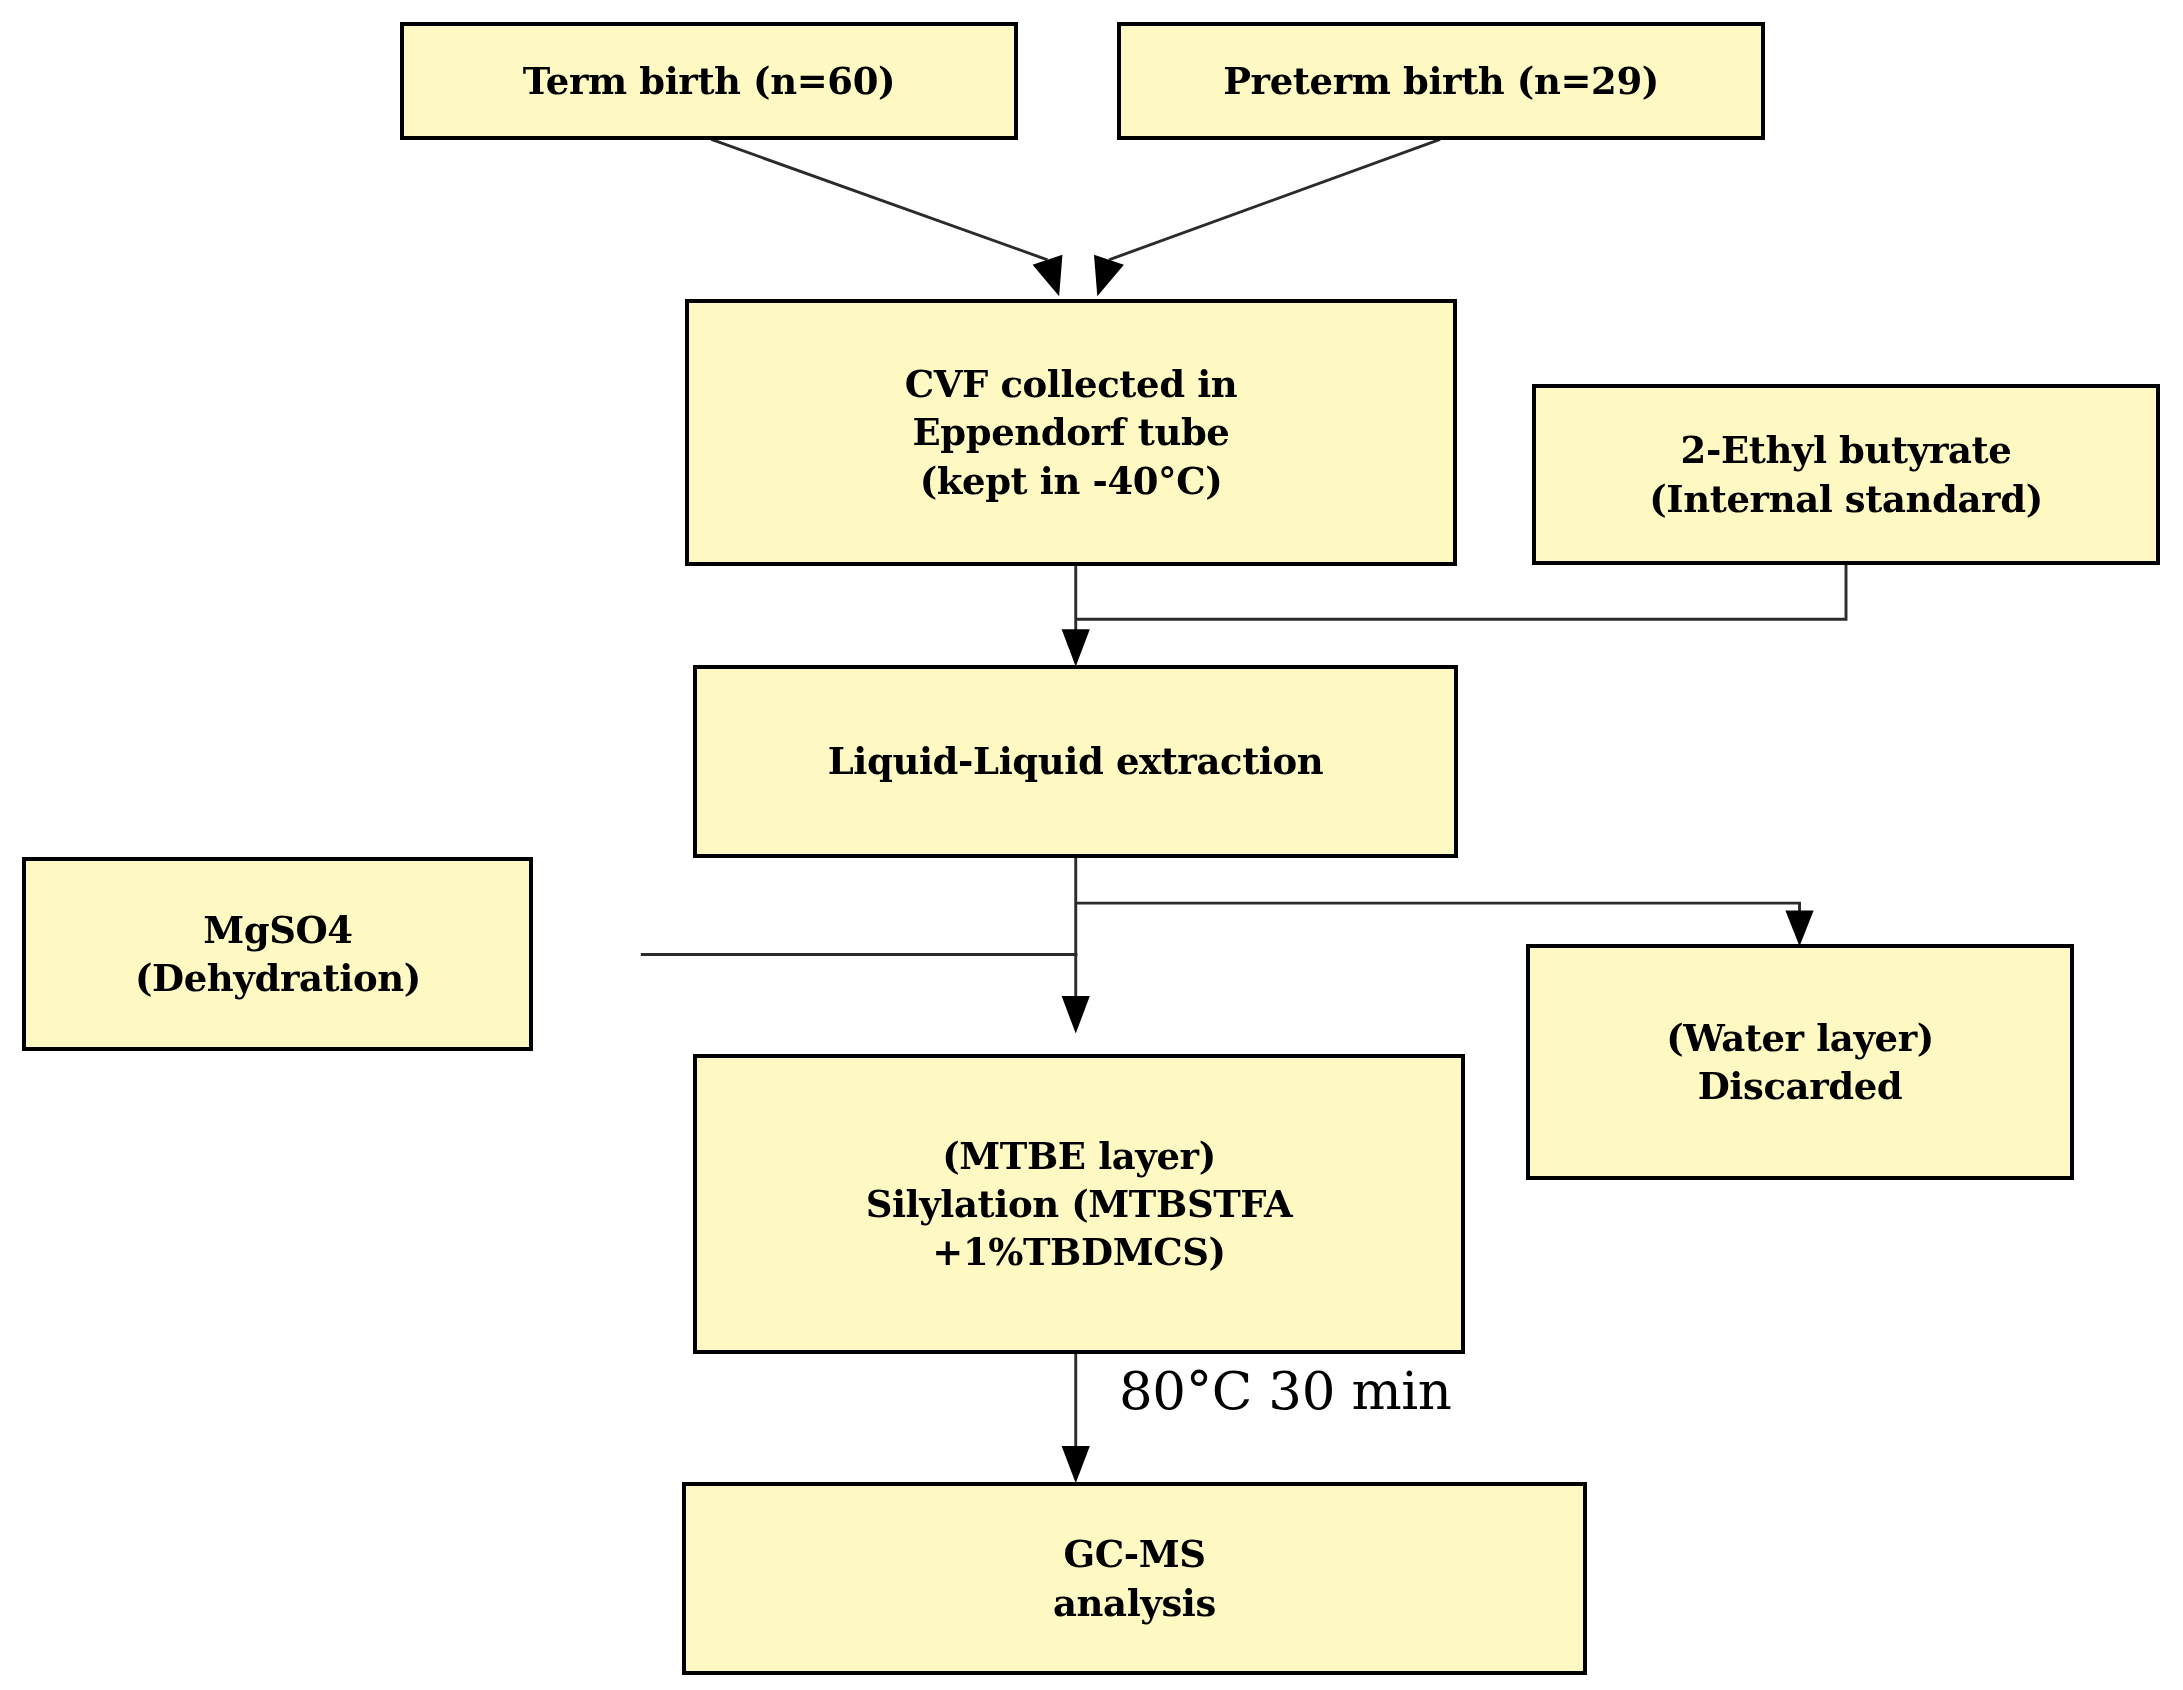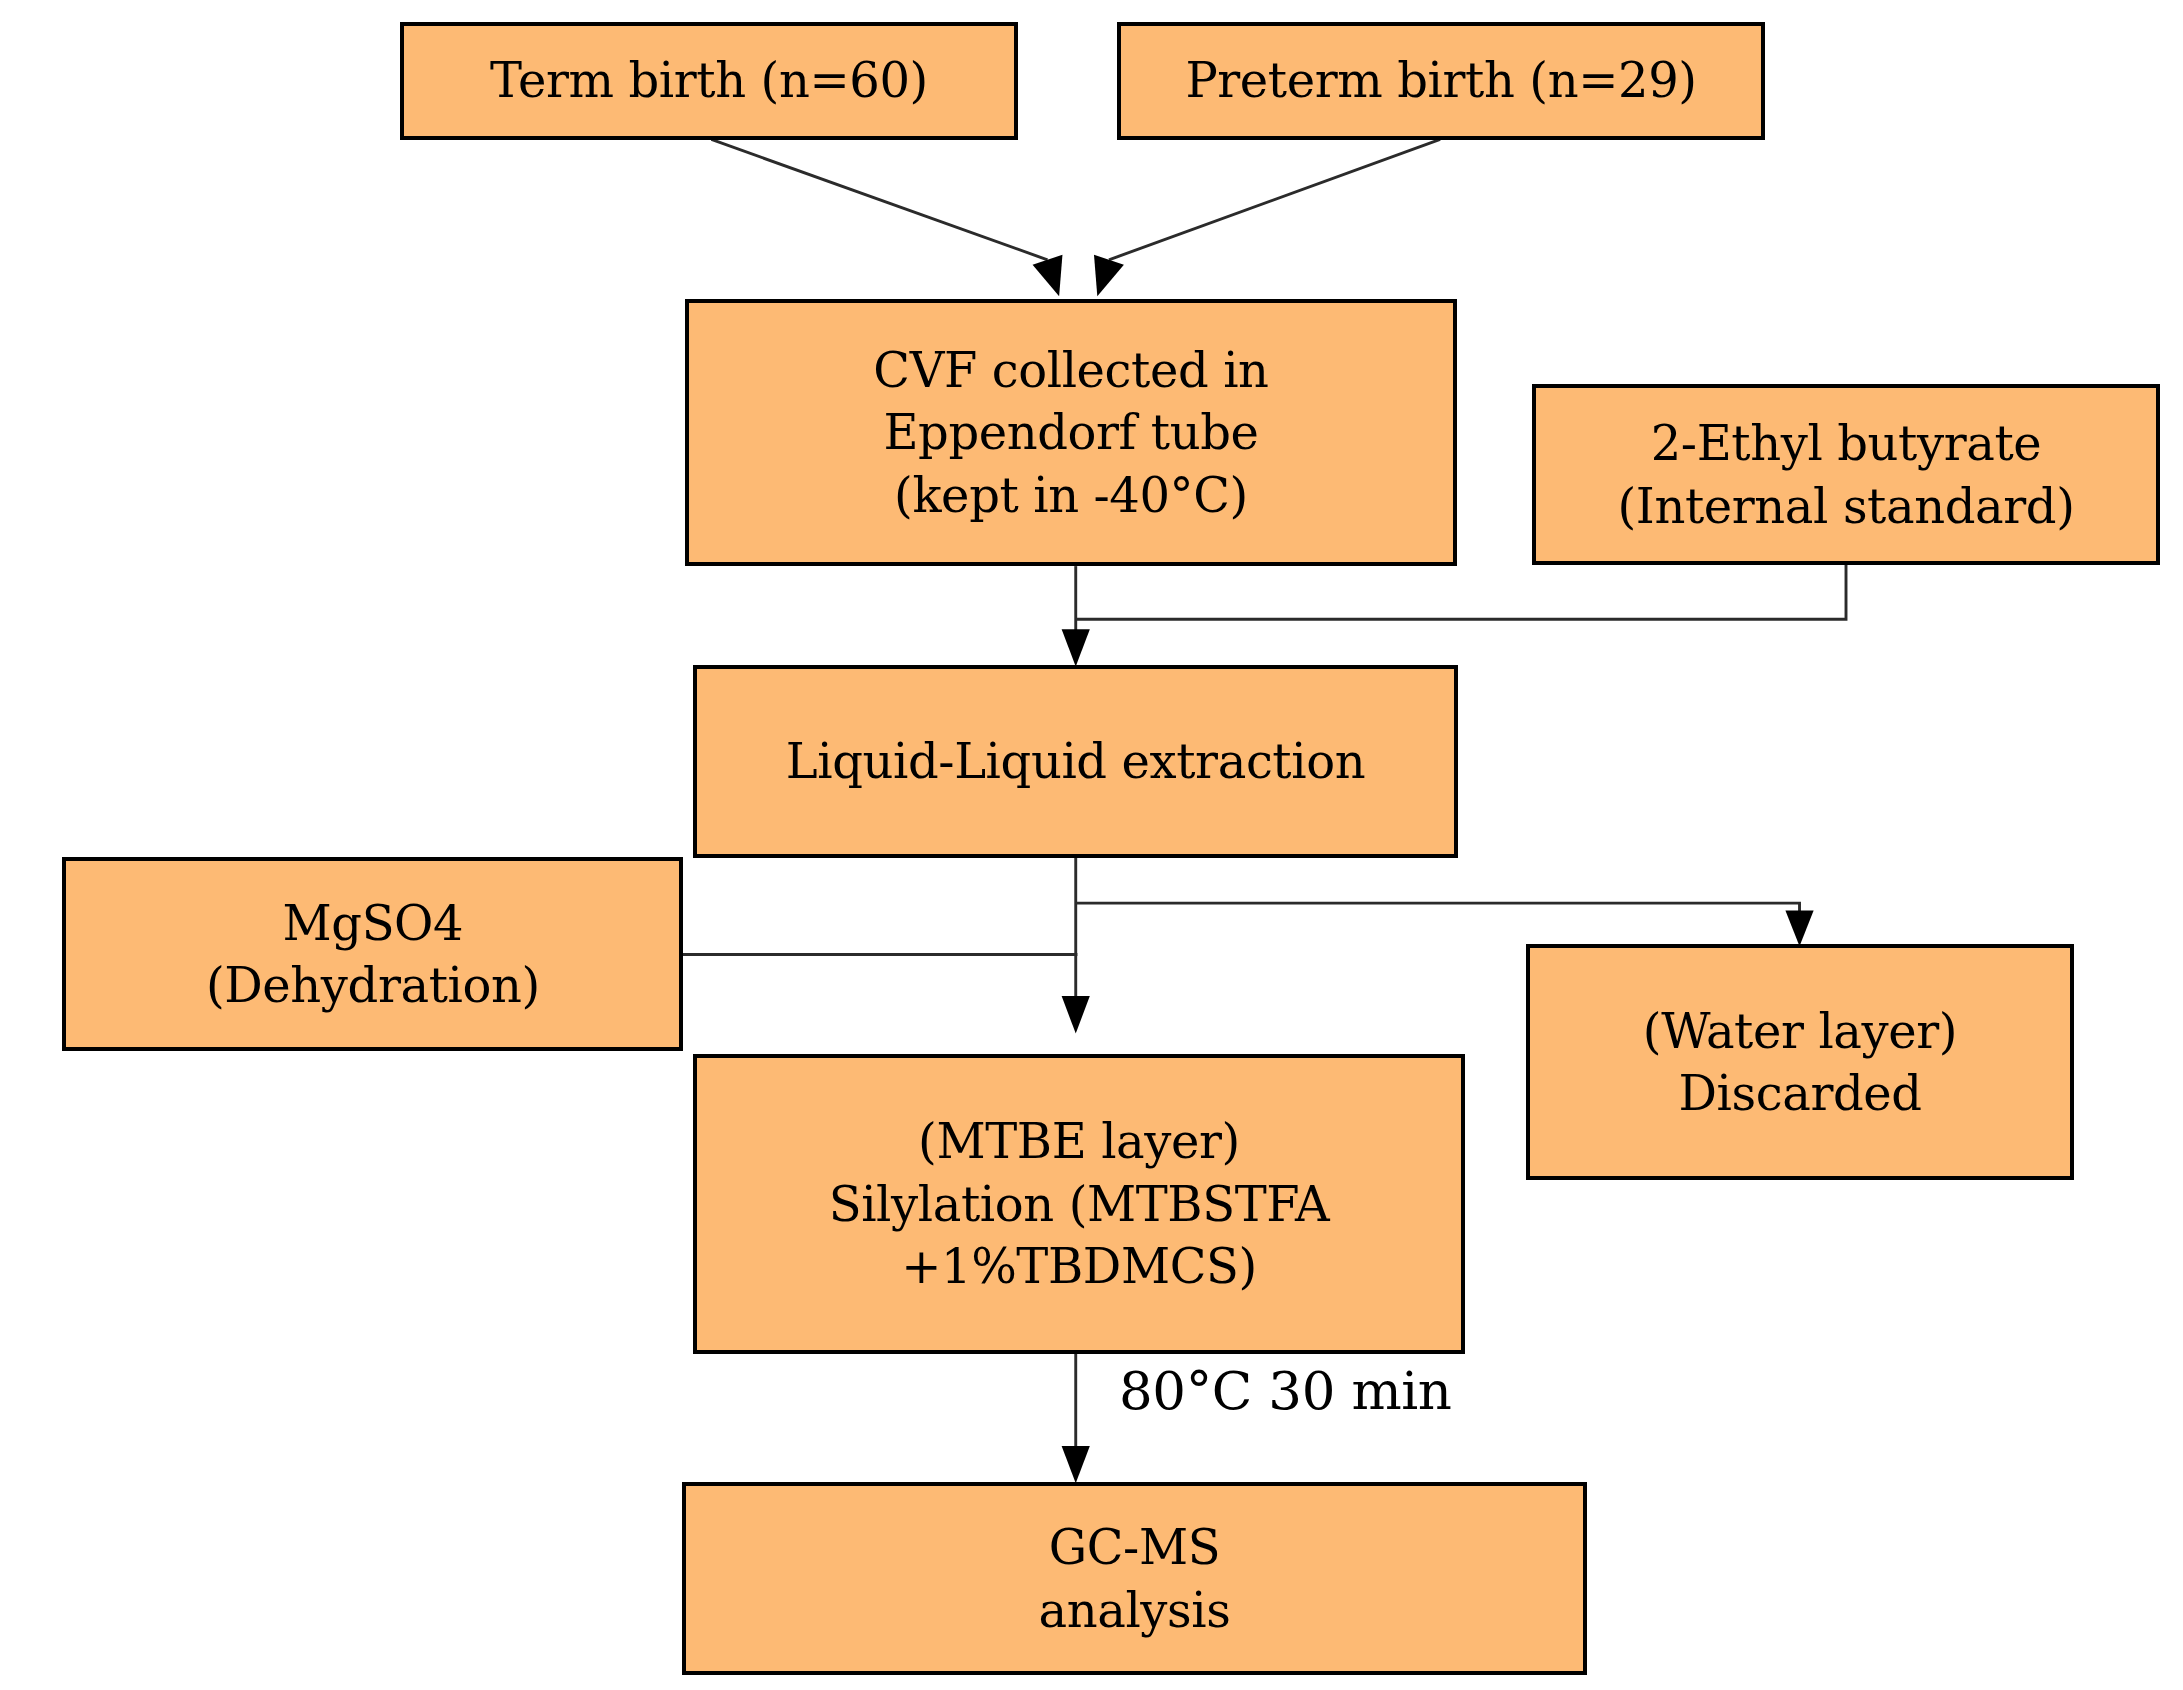--- a/index.html
+++ b/index.html
@@ -9,35 +9,36 @@
     background:#ffffff;
     font-family:"DejaVu Serif","Liberation Serif",serif;
     color:#000000;
     overflow:hidden;
   }
   svg.connectors{position:absolute;left:0;top:0;width:2183px;height:1690px;}
   .box{
     position:absolute;
     box-sizing:border-box;
     border:4.2px solid #000000;
-    background:#fdba74;
+    background:#fef9c3;
     display:flex;flex-direction:column;
     align-items:center;justify-content:center;
     text-align:center;
-    font-size:48px;
+    font-size:37px;
     line-height:1.3;
     letter-spacing:-0.4px;
     white-space:nowrap;
+    font-weight:bold;
   }
   .box-term{left:400px;top:21.6px;width:618px;height:118px;}
   .box-preterm{left:1117px;top:21.6px;width:648px;height:118px;}
   .box-cvf{left:685px;top:299px;width:772px;height:267px;}
   .box-ethyl{left:1532px;top:384px;width:628px;height:181px;}
   .box-liquid{left:693px;top:665px;width:765px;height:193px;}
-  .box-mgso4{left:22.4px;top:857px;width:621px;height:194px;margin-left:40px;}
+  .box-mgso4{left:22.4px;top:857px;width:511px;height:194px;}
   .box-mtbe{left:693px;top:1032px;width:772px;height:300px;margin-top:22px;}
   .box-water{left:1526px;top:944px;width:548px;height:236px;}
   .box-gcms{left:682px;top:1482px;width:905px;height:193px;}
   .edge-label{
     position:absolute;
     left:1119px;top:1360px;
     font-size:53px;
     letter-spacing:-0.4px;
     white-space:nowrap;
   }

